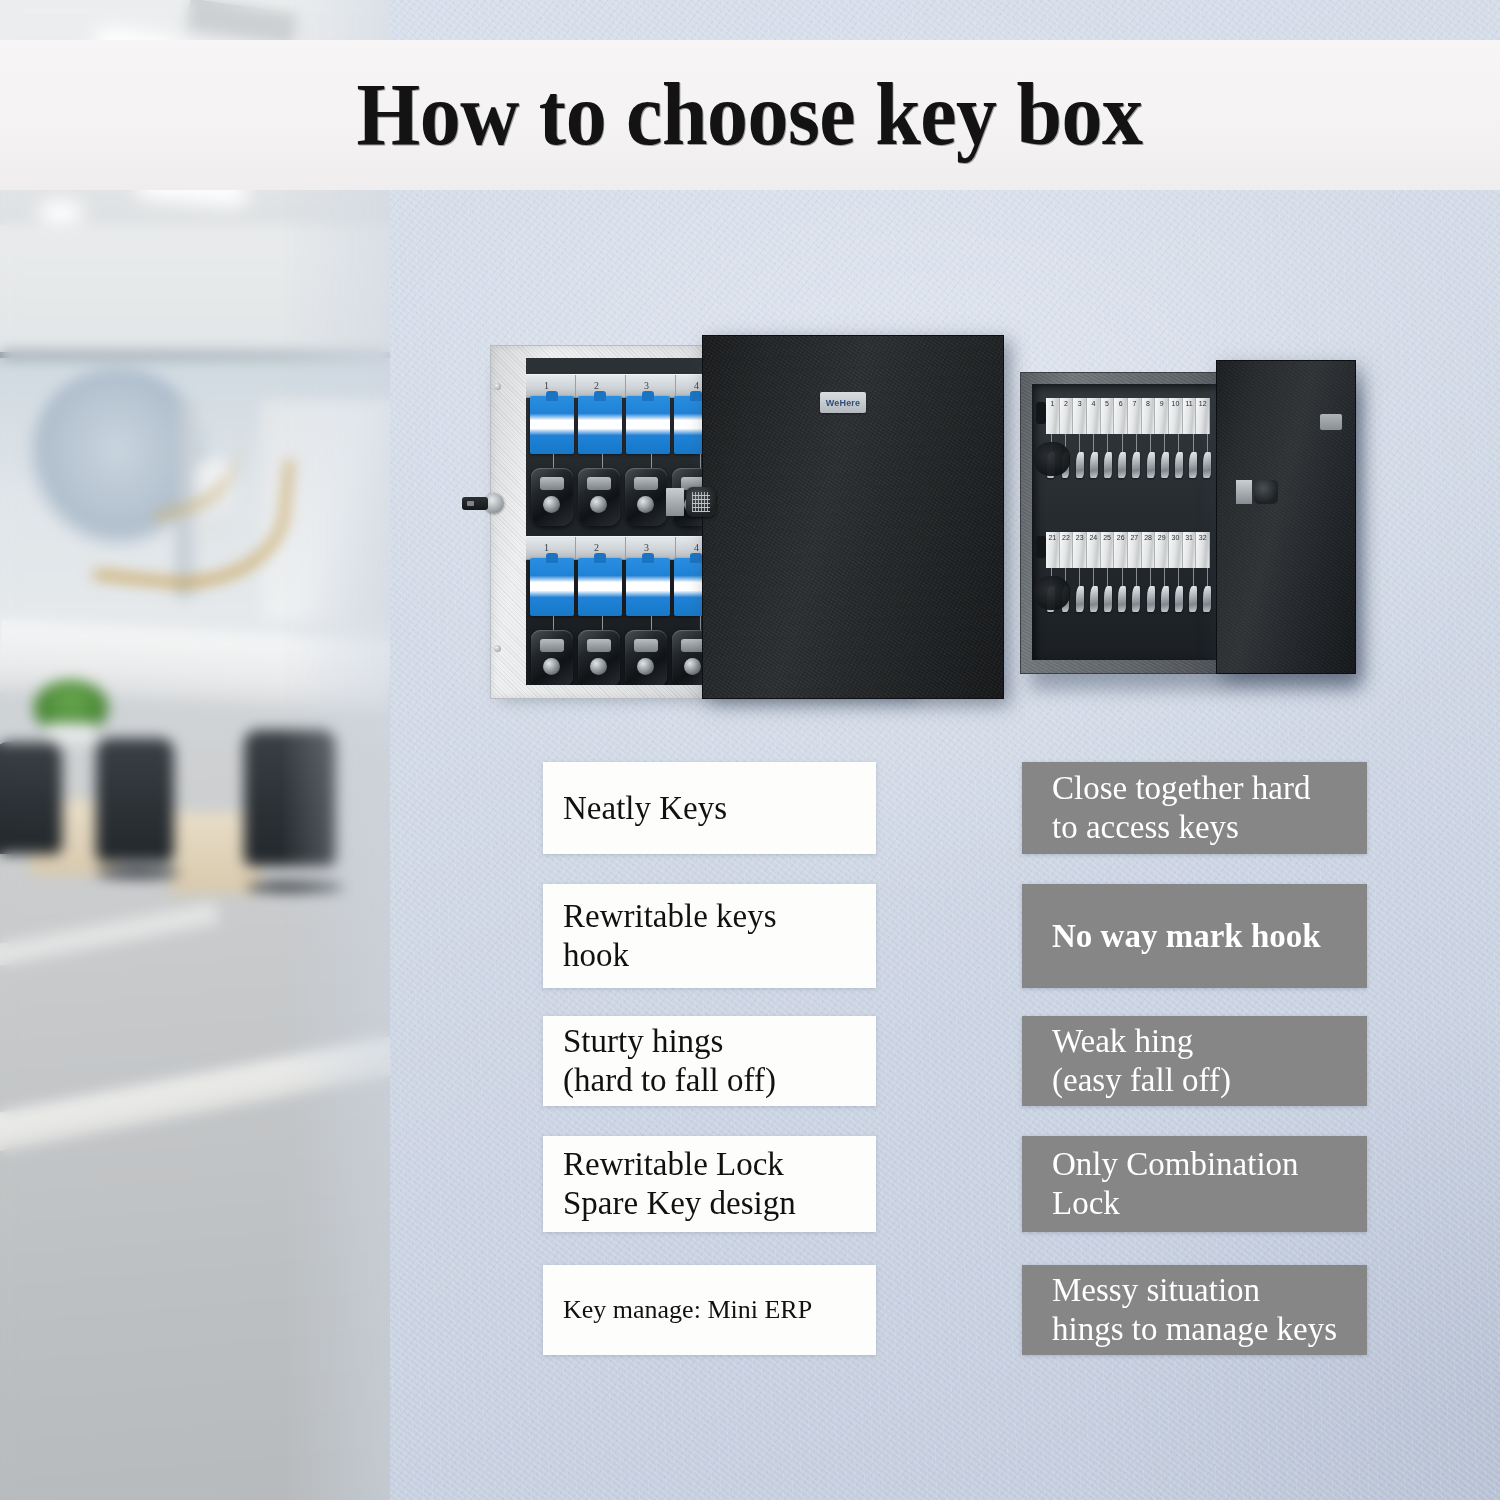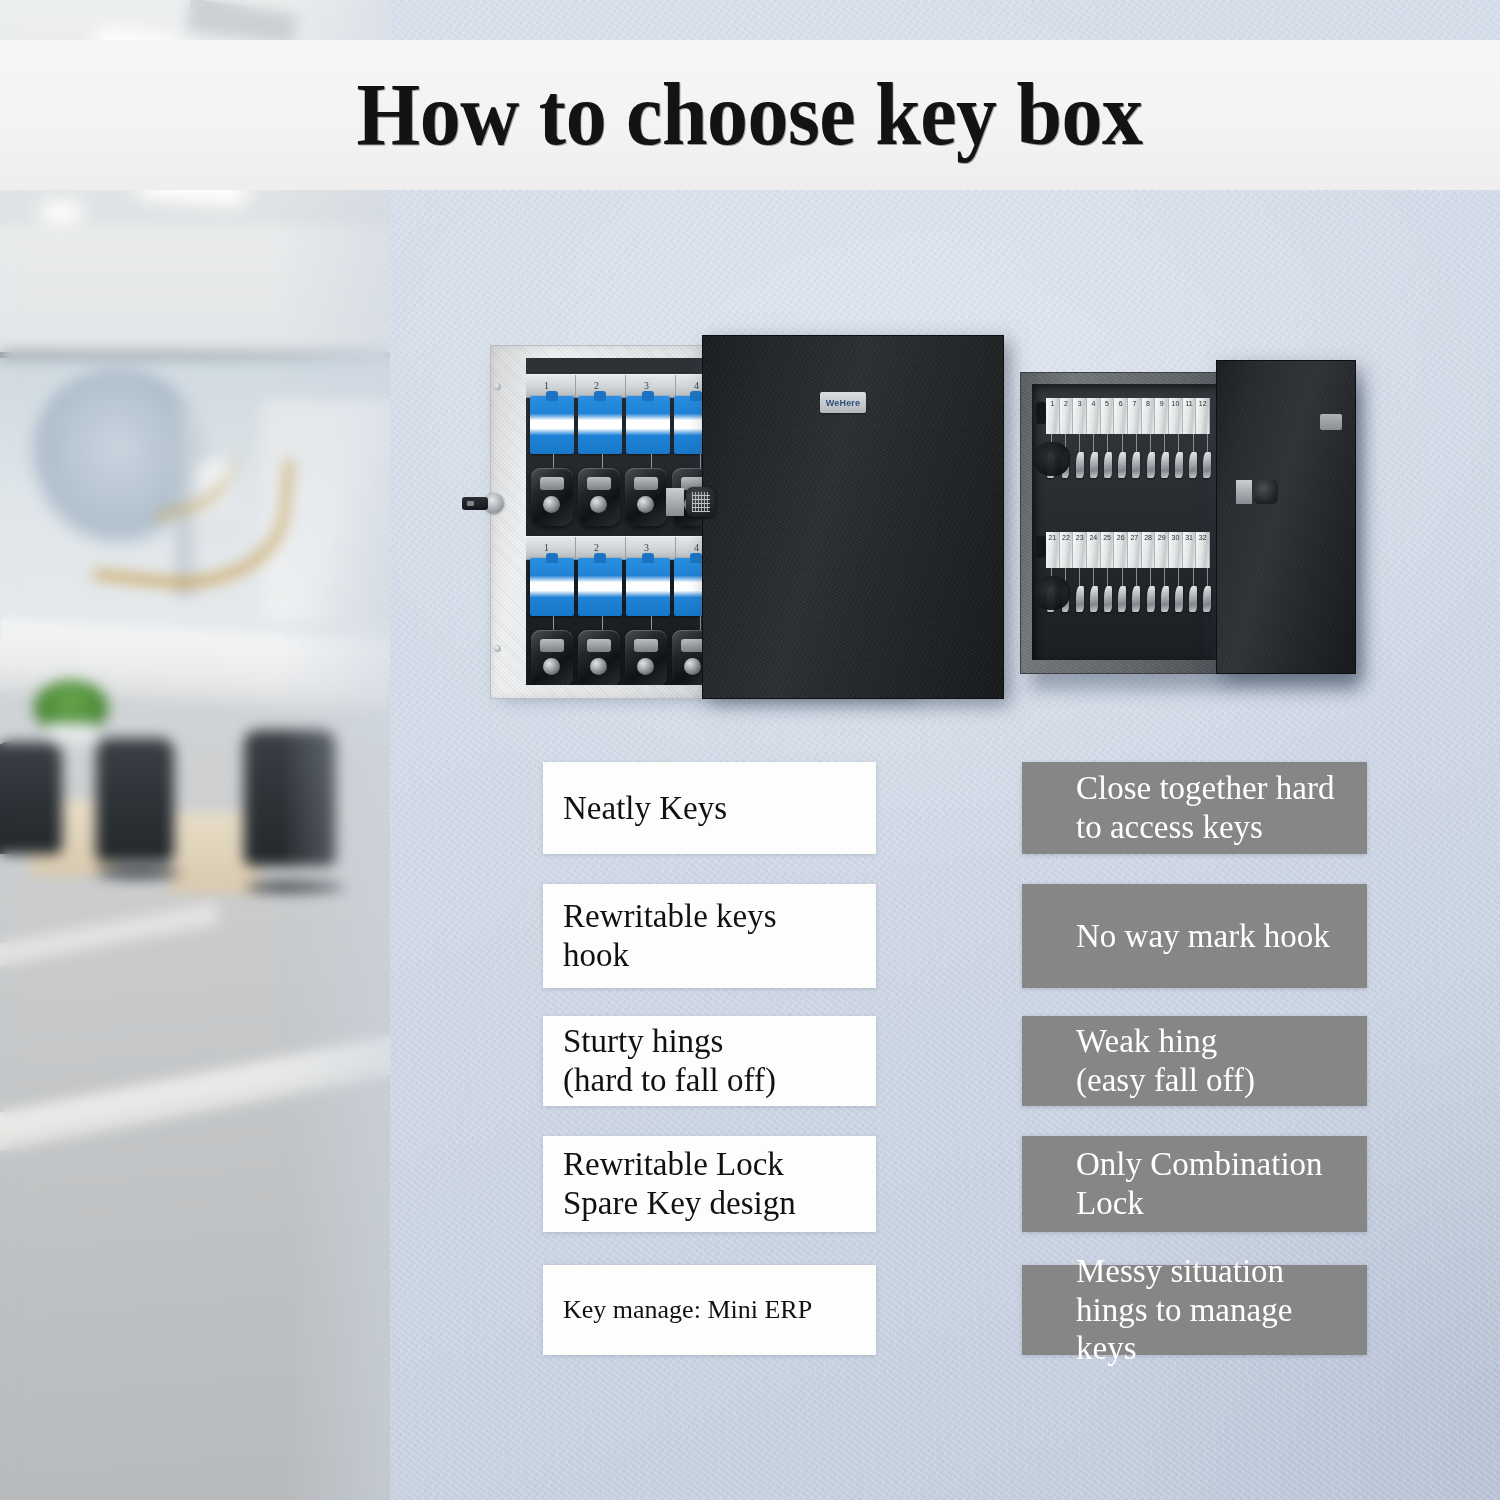--- a/index.html
+++ b/index.html
@@ -208,21 +208,21 @@
   .col{position:absolute;}
   .fbox{
     position:absolute;display:flex;align-items:center;
     font-family:"Liberation Serif", serif;
     box-sizing:border-box;
   }
   .fbox.pro{background:#fdfdfc;color:#111111;box-shadow:0 1px 4px rgba(90,104,126,.25);}
   .fbox.con{background:#868686;color:#ffffff;box-shadow:0 1px 4px rgba(90,104,126,.30);}
   .fbox .txt{font-size:33px;line-height:1.18;padding-left:20px;padding-right:12px;white-space:pre-line;}
   .fbox.small .txt{font-size:26px;}
-  .fbox.con .txt{padding-left:54px;}
+  .fbox.con .txt{padding-left:30px;}
 </style>
 </head>
 <body>
 
 <div class="stage">
 
   <div class="wall"></div>
 
   <div class="photo">
     <div class="ph-ceiling"></div>
@@ -441,21 +441,21 @@
     <div class="fbox pro small" style="left:543px;top:1265px;width:333px;height:90px;">
       <span class="txt">Key manage: Mini ERP</span>
     </div>
   </div>
 
   <div class="col">
     <div class="fbox con" style="left:1022px;top:762px;width:345px;height:92px;">
       <span class="txt">Close together hard
 to access keys</span>
     </div>
-    <div class="fbox con" style="left:1022px;top:884px;width:345px;height:104px;">
+    <div class="fbox con" style="left:1022px;top:884px;width:345px;height:104px;font-weight:bold;">
       <span class="txt">No way mark hook</span>
     </div>
     <div class="fbox con" style="left:1022px;top:1016px;width:345px;height:90px;font-family:Liberation Serif, serif;">
       <span class="txt">Weak hing
 (easy fall off)</span>
     </div>
     <div class="fbox con" style="left:1022px;top:1136px;width:345px;height:96px;">
       <span class="txt">Only Combination
 Lock</span>
     </div>

